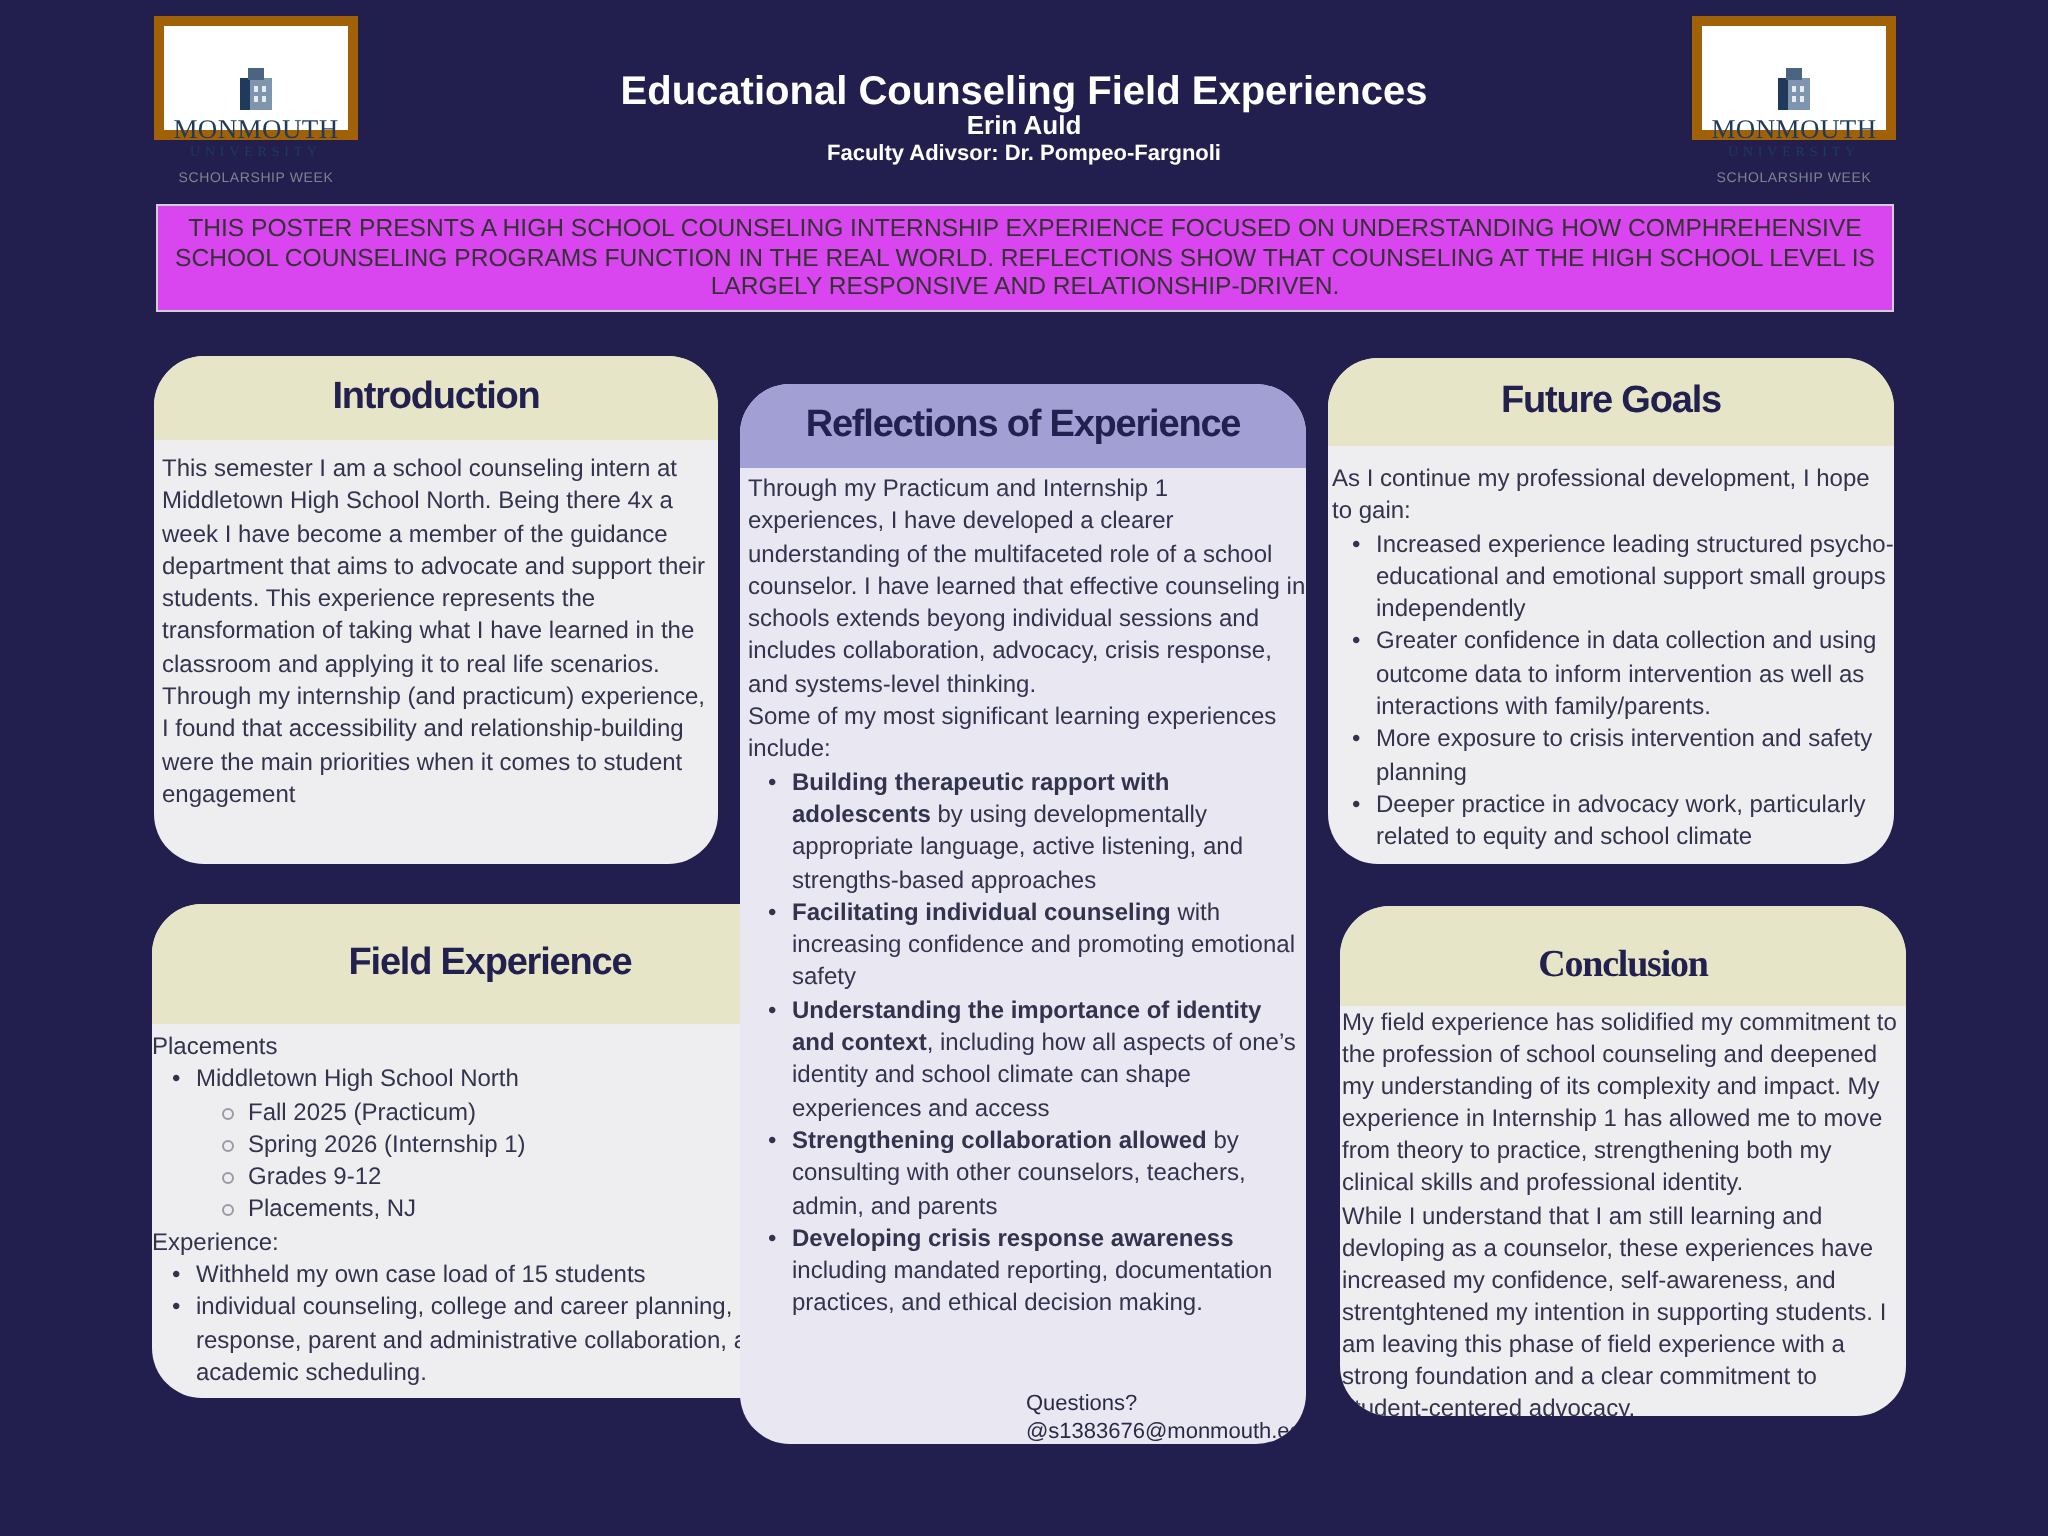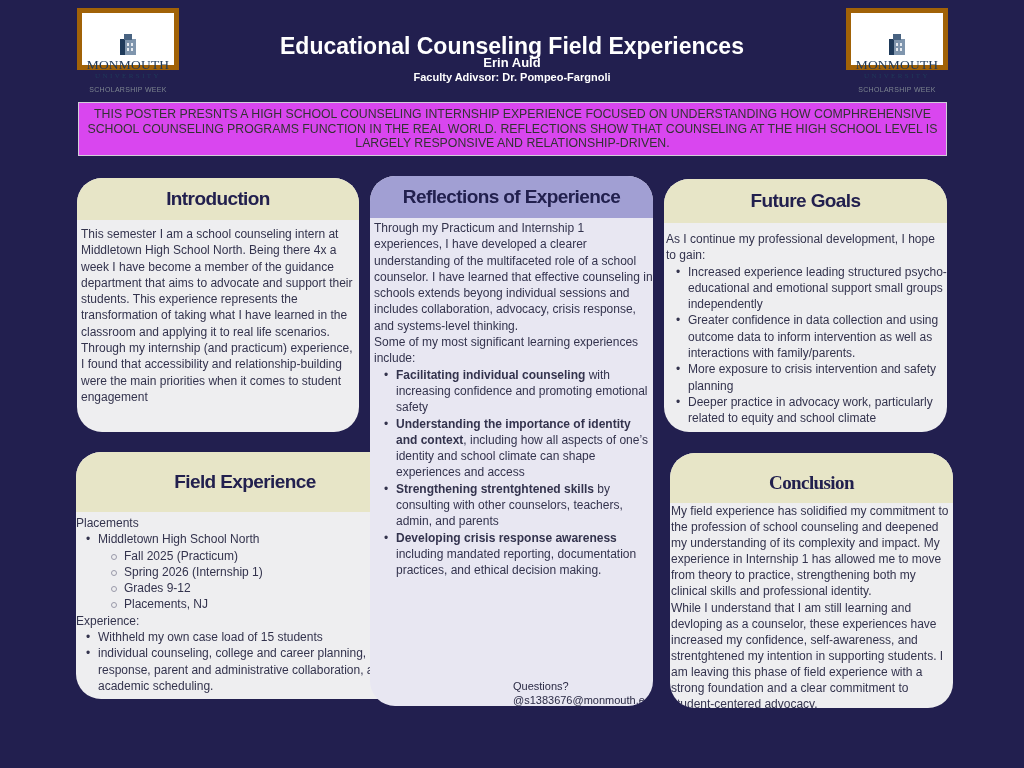--- a/index.html
+++ b/index.html
@@ -29,21 +29,21 @@
       letter-spacing: 2.4px; line-height: 9px;
     }
     .logo .rule { width: 84px; height: 1px; background: #b9bec6; margin: 2px 0 2px; }
     .logo .week {
       font-size: 7px; color: #7d8590; letter-spacing: 0.3px; line-height: 10px;
     }
     .header-text {
       position: absolute; left: 200px; width: 624px; top: 36px;
       text-align: center; color: #ffffff; font-weight: bold;
     }
-    .header-text .title { font-size: 23px; line-height: 20px; }
+    .header-text .title { font-size: 20px; line-height: 20px; }
     .header-text .author { font-size: 13px; line-height: 14px; }
     .header-text .advisor { font-size: 11px; line-height: 14px; }
     .abstract {
       position: absolute; left: 78px; top: 102px; width: 869px; height: 54px;
       background: #d946ef; border: 1px solid #cfcfd8;
       text-align: center; font-size: 12.3px; line-height: 14.5px;
       color: #333; padding-top: 4px; letter-spacing: 0;
     }
     .panel {
       position: absolute; background: #eeeef0; overflow: hidden; border-radius: 25px;
@@ -63,21 +63,21 @@
     .panel ul.l2 > li::before {
       content: ""; position: absolute; left: 35px; top: 6px; width: 4px; height: 4px;
       border: 1px solid #9a9aaa; border-radius: 50%;
     }
     #intro { left: 77px; top: 178px; width: 282px; height: 254px; }
     #intro .ph { height: 42px; }
     #intro .pb { padding: 6px 0 0 4px; }
     #field { left: 76px; top: 452px; width: 338px; height: 247px; }
     #field .ph { height: 60px; }
     #field .pb { padding: 3px 0 0 0; }
-    #reflect { left: 370px; top: 176px; width: 283px; height: 530px; background: #e8e7f2; }
+    #reflect { left: 370px; top: 192px; width: 283px; height: 530px; background: #e8e7f2; }
     #reflect .ph { height: 42px; background: #a19fd3; }
     #reflect .pb { padding: 2px 0 0 4px; }
     #reflect ul.l1 > li b { font-weight: bold; }
     #reflect .questions {
       position: absolute; left: 143px; top: 503px; font-size: 11px; line-height: 14px;
     }
     #goals { left: 664px; top: 179px; width: 283px; height: 253px; }
     #goals .ph { height: 44px; }
     #goals .pb { padding: 8px 0 0 2px; }
     #concl { left: 670px; top: 453px; width: 283px; height: 255px; }
@@ -155,23 +155,24 @@
     </ul>
   </div>
 </div>
 
 <div class="panel" id="reflect">
   <div class="ph">Reflections of Experience</div>
   <div class="pb">
     <div>Through my Practicum and Internship 1 experiences, I have developed a clearer understanding of the multifaceted role of a school counselor. I have learned that effective counseling in schools extends beyong individual sessions and includes collaboration, advocacy, crisis response, and systems-level thinking.</div>
     <div>Some of my most significant learning experiences include:</div>
     <ul class="l1">
+      <li><b>Building therapeutic rapport with adolescents</b><span> by using developmentally appropriate language, active listening, and strengths-based approaches</span></li>
       <li><b>Facilitating individual counseling</b><span> with increasing confidence and promoting emotional safety</span></li>
       <li><b>Understanding the importance of identity and context</b><span>, including how all aspects of one’s identity and school climate can shape experiences and access</span></li>
-      <li><b>Strengthening strentghtened skills</b><span> by consulting with other counselors, teachers, admin, and parents</span></li>
+      <li><b>Strengthening collaboration allowed</b><span> by consulting with other counselors, teachers, admin, and parents</span></li>
       <li><b>Developing crisis response awareness</b><span> including mandated reporting, documentation practices, and ethical decision making.</span></li>
     </ul>
   </div>
   <div class="questions">
     <div>Questions?</div>
     <div>@s1383676@monmouth.edu</div>
   </div>
 </div>
 
 <div class="panel" id="goals">

